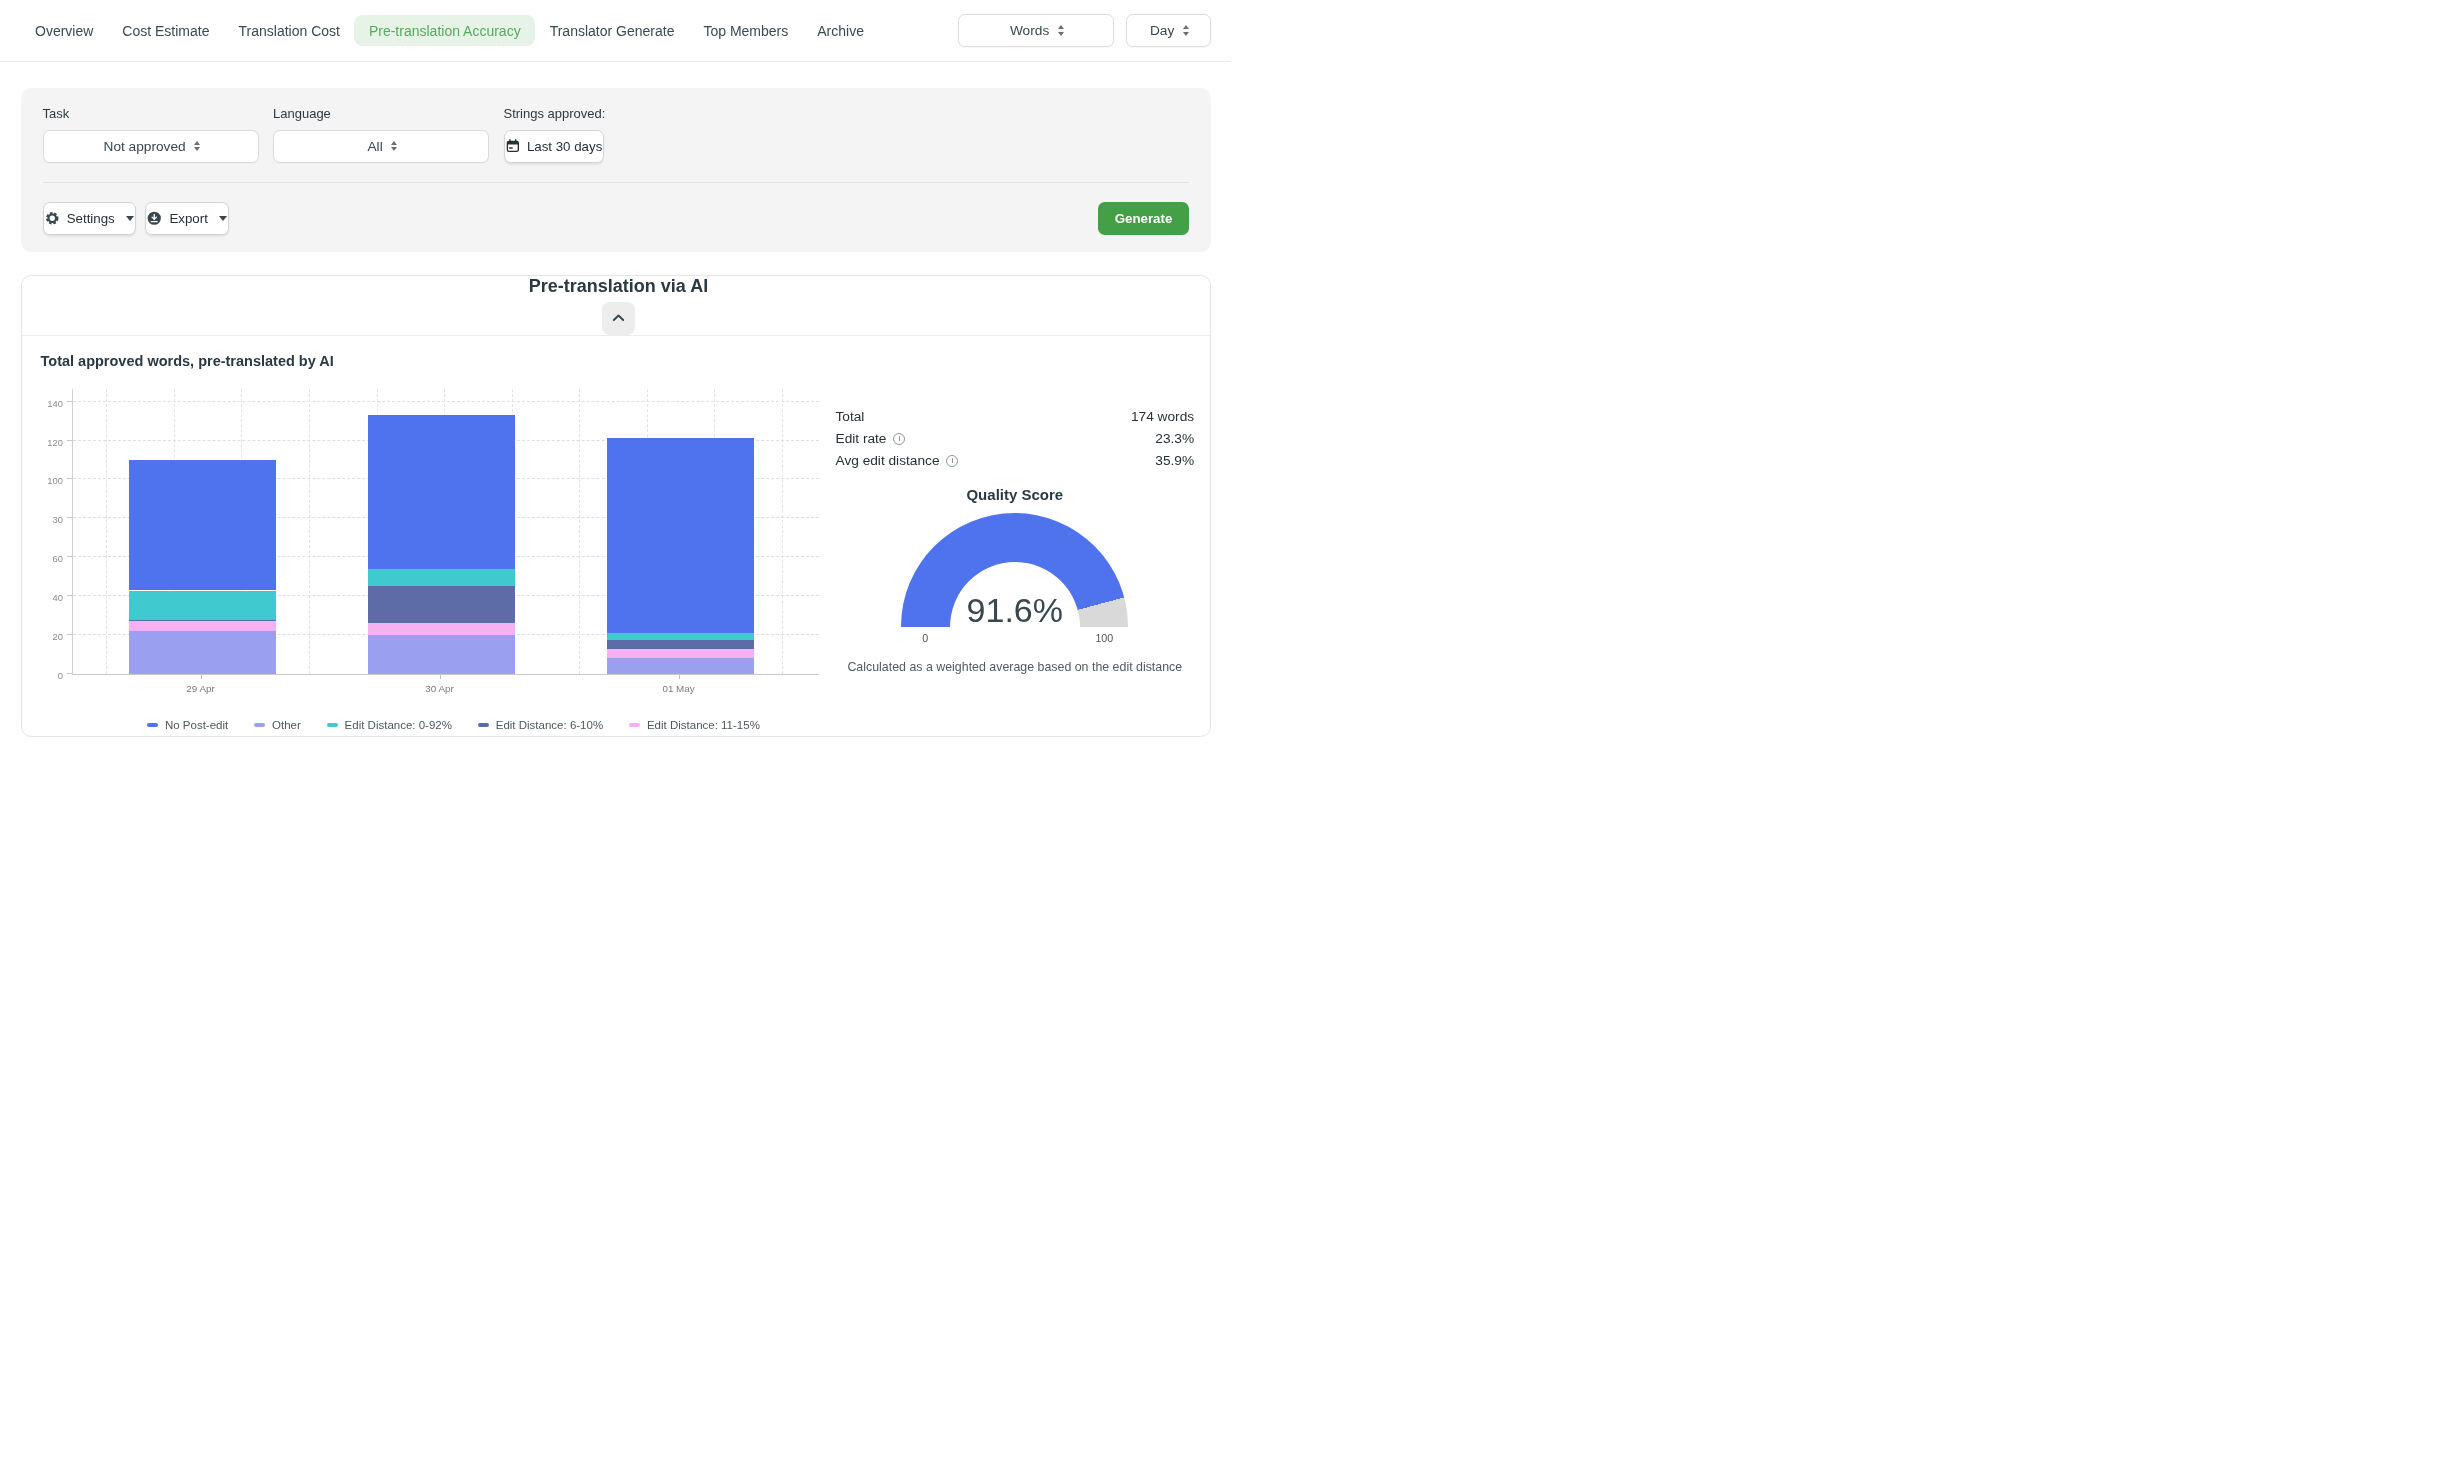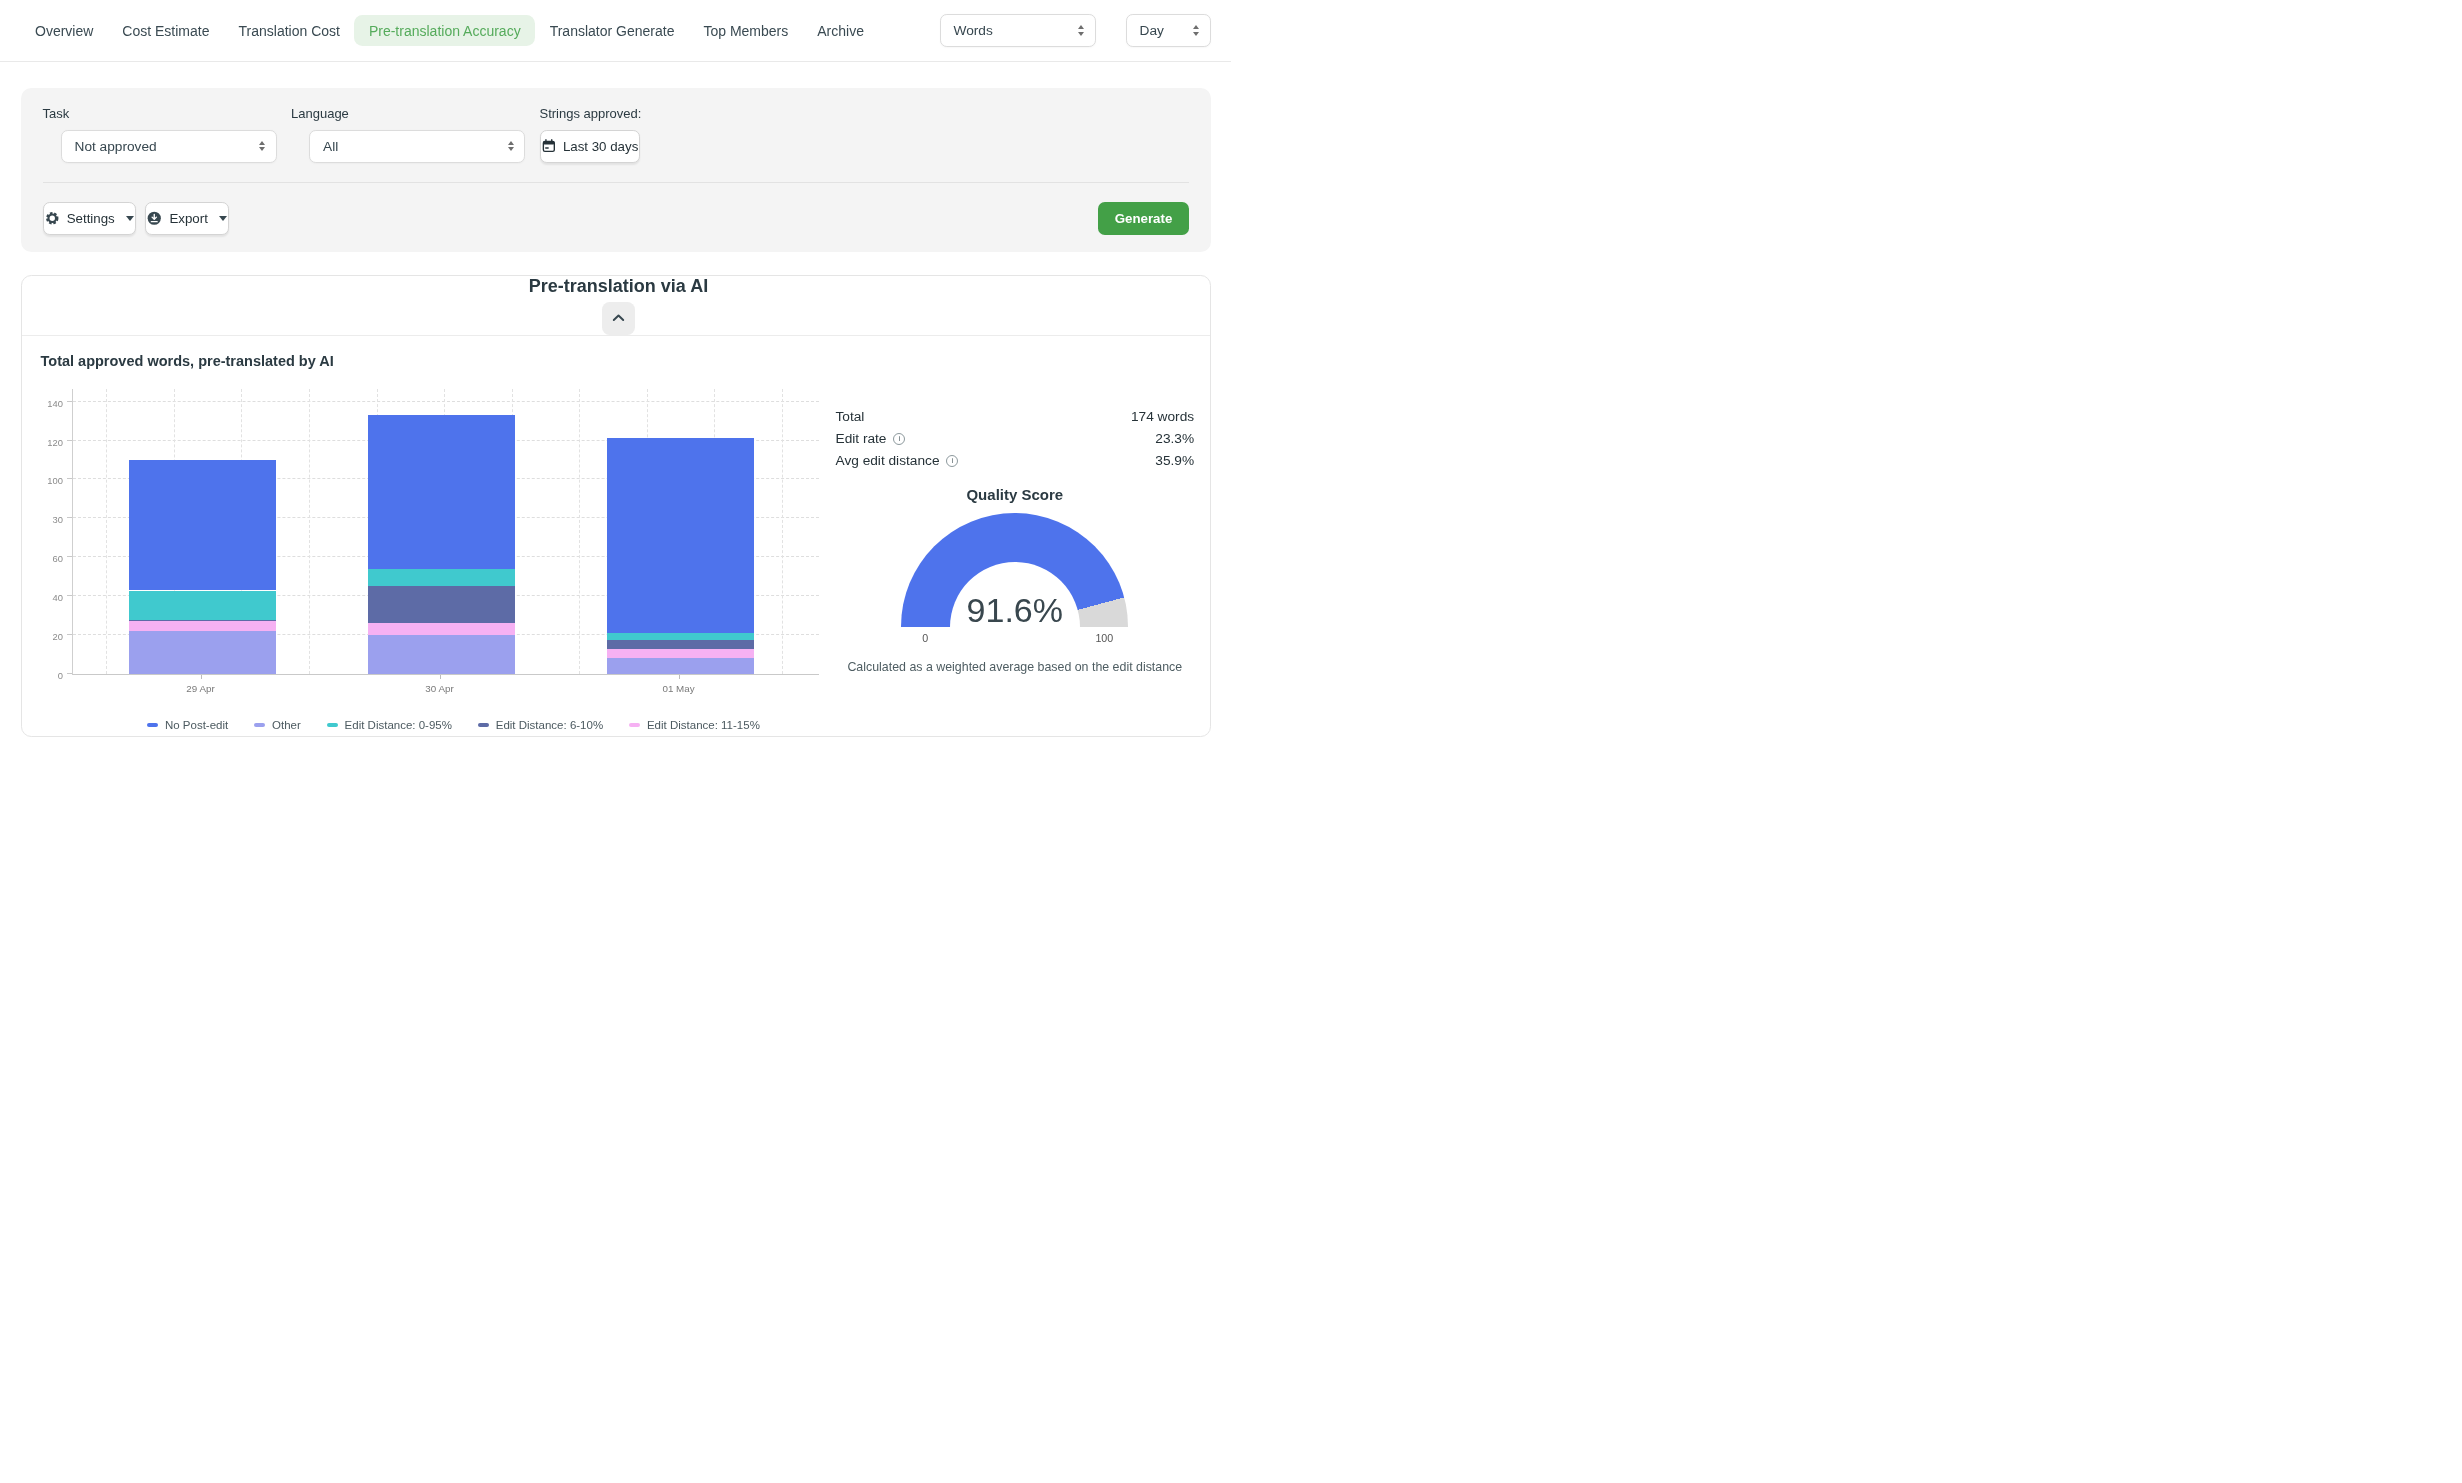--- a/index.html
+++ b/index.html
@@ -6,24 +6,24 @@
   html,body { width:1231px; height:742px; overflow:hidden; background:#fff;
     font-family:"Liberation Sans", sans-serif; color:#2e3e46; }
 
   
   .nav { display:flex; align-items:center; height:62px; padding:0 20.5px;
          border-bottom:0.9px solid #e9e9e9; }
   .tab { display:inline-flex; align-items:center; padding:7.7px 14.5px; font-size:14px;
          color:#3a4a52; border-radius:8.5px; cursor:pointer; white-space:nowrap; text-decoration:none; }
   .tab.active { background:#e7f3e7; color:#55ab5b; }
   .nav-selects { margin-left:auto; display:flex; gap:12px; }
-  .select { display:flex; align-items:center; justify-content:space-between; height:33px;
+  .select { display:flex; align-items:center; justify-content:center; height:33px;
             background:#fff; border:0.9px solid #dcdcdc; border-radius:6.8px;
             padding:0 10.3px 0 13px; font-size:13.7px; color:#37474f; cursor:pointer;
-            box-shadow:0 0.9px 1.7px rgba(0,0,0,.03);margin-left:18px; }
+            box-shadow:0 0.9px 1.7px rgba(0,0,0,.03); }
   .select.w-words { width:156px; } .select.w-day { width:85px; }
   .updown { display:flex; flex-direction:column; gap:2.6px; margin-left:8.5px; }
   .updown i { width:0; height:0; border-left:3.8px solid transparent; border-right:3.8px solid transparent; }
   .updown i.up { border-bottom:4.3px solid #6e6e6e; }
   .updown i.dn { border-top:4.3px solid #6e6e6e; }
 
   
   .filter-panel { margin:26px 20.5px 0; background:#f4f4f4; border-radius:10.3px;
                   padding:18px 22px 17px; }
   .filter-row { display:flex; gap:14.5px; }
@@ -255,21 +255,21 @@
             <div class="legend-item">
               <span class="legend-marker" style="background: rgb(78, 115, 236);"></span>
               <span>No Post-edit</span>
             </div>
             <div class="legend-item">
               <span class="legend-marker" style="background: rgb(155, 160, 238);"></span>
               <span>Other</span>
             </div>
             <div class="legend-item">
               <span class="legend-marker" style="background: rgb(64, 201, 206);"></span>
-              <span>Edit Distance: 0-95%</span>
+              <span>Edit Distance: 0-92%</span>
             </div>
             <div class="legend-item">
               <span class="legend-marker" style="background: rgb(93, 107, 166);"></span>
               <span>Edit Distance: 6-10%</span>
             </div>
             <div class="legend-item">
               <span class="legend-marker" style="background: rgb(246, 177, 243);"></span>
               <span>Edit Distance: 11-15%</span>
             </div>
           </div>

